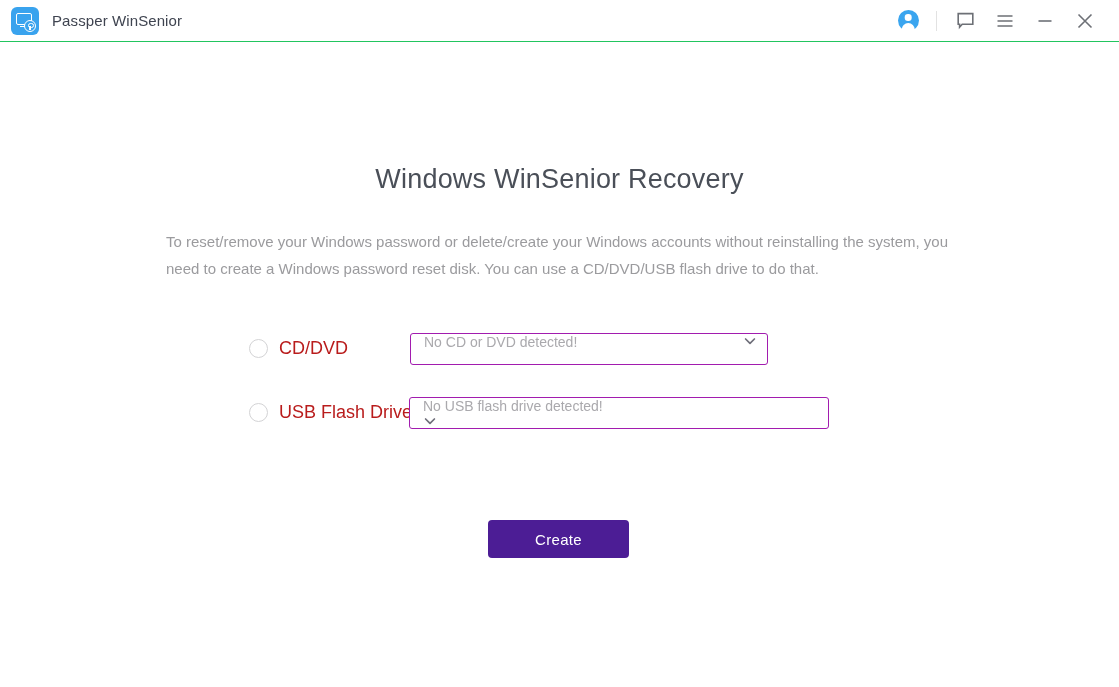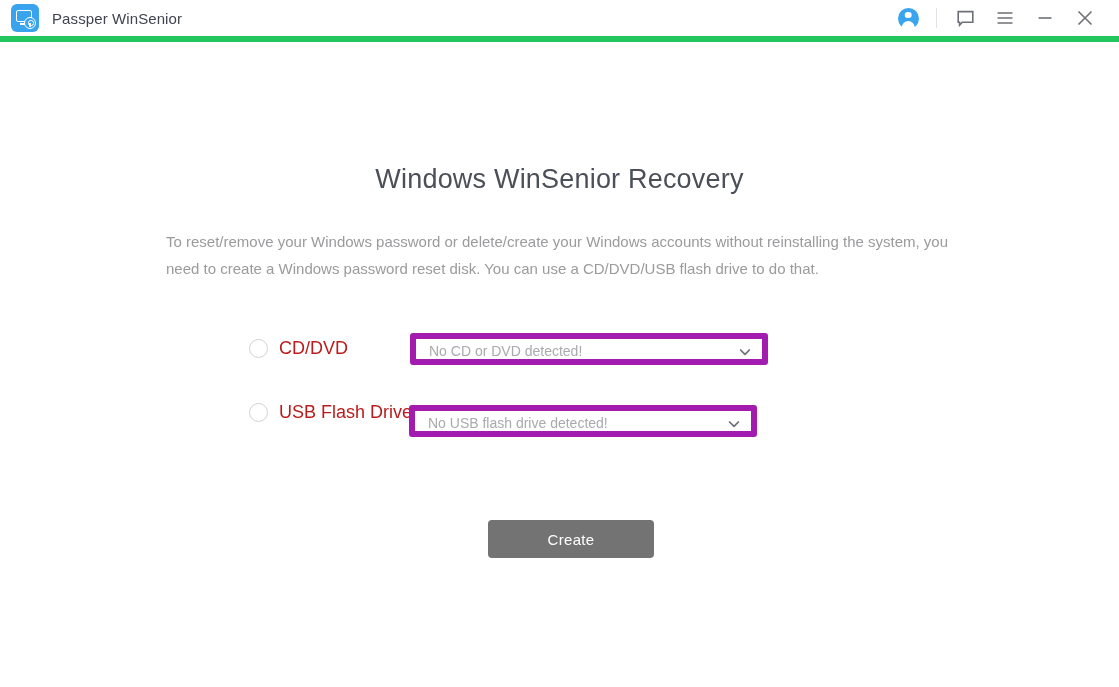--- a/index.html
+++ b/index.html
@@ -16,21 +16,21 @@
     position: relative;
   }
 
   
   .titlebar {
     position: absolute;
     top: 0; left: 0;
     width: 1119px;
     height: 42px;
     background: #ffffff;
-    border-bottom: 6px solid #22c55e;
+    border-bottom: 1px solid #22c55e;
     display: flex;
     align-items: center;
   }
   .app-identity {
     display: flex;
     align-items: center;
     padding-left: 11px;
   }
   .app-icon {
     width: 28px;
@@ -197,59 +197,60 @@
   }
   .radio-label {
     margin-left: 11px;
     font-size: 18px;
     color: #b91c1c;
     white-space: nowrap;
   }
   .select-box {
     position: absolute;
     height: 32px;
-    border: 6px solid #a21caf;
+    border: 1px solid #a21caf;
     border-radius: 3px;
     background: #ffffff;
     display: flex;
-    align-items: flex-end;
+    align-items: flex-start;
     padding: 0 10px 0 13px;
   }
   .sel-cd {
     left: 410px;
     top: 291px;
     width: 358px;
   }
   .sel-usb {
     left: 409px;
-    top: 363px;
-    width: 348px;
+    top: 355px;
+    width: 420px;
+    flex-direction: column;
   }
   .select-value {
     font-size: 14px;
     color: #aaa9ad;
     white-space: nowrap;
     flex: 1 1 auto;
   }
   .chevron {
     flex: 0 0 auto;
     width: 14px;
     height: 14px;
     display: block;
   }
 
   
   .create-btn {
     position: absolute;
     left: 488px;
     top: 478px;
-    width: 166px;
+    width: 141px;
     height: 38px;
     border-radius: 4px;
-    background: #737373;
+    background: #4c1d95;
     color: #ffffff;
     font-size: 15px;
     display: flex;
     align-items: center;
     justify-content: center;
     border: none;
     font-family: "Liberation Sans", sans-serif;
     letter-spacing: 0.3px;
   }
 </style>

